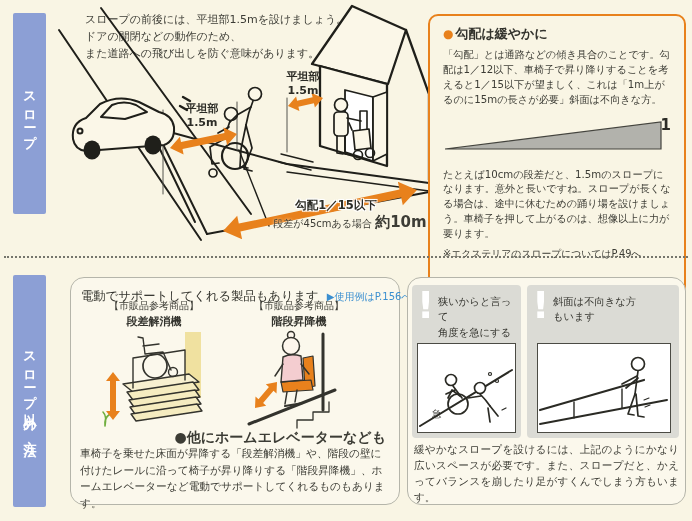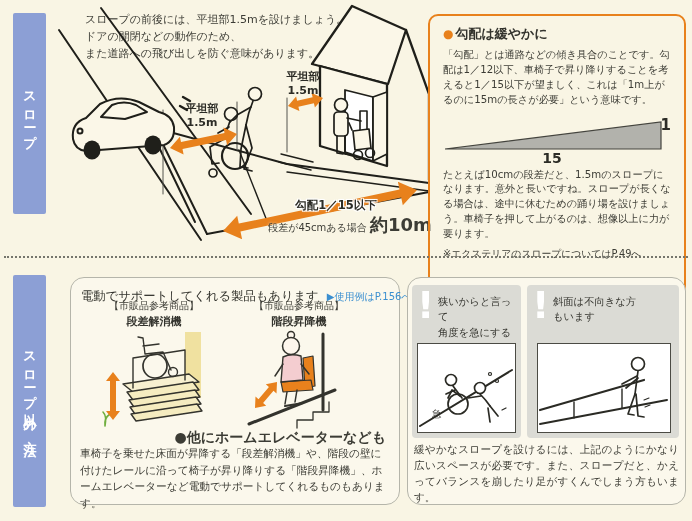--- a/index.html
+++ b/index.html
@@ -16,21 +16,21 @@
   .intro{position:absolute;left:85px;top:11px;font-size:11px;line-height:1.55;color:#3c3c35;}
 
   .illu-top{position:absolute;left:55px;top:2px;width:375px;height:250px;}
   .illu-top svg{position:absolute;left:0;top:0;}
 
   .flat-label{position:absolute;width:64px;text-align:center;font-weight:bold;font-size:11px;line-height:1.25;color:#2c2c26;}
   .slope-label{position:absolute;left:196px;top:196px;width:170px;text-align:center;font-weight:bold;font-size:11.5px;color:#2c2c26;
     text-shadow:-1px -1px 0 #fff,1px -1px 0 #fff,-1px 1px 0 #fff,1px 1px 0 #fff,0 0 3px #fff;}
   .slope-case{position:absolute;left:210px;top:211px;width:170px;text-align:center;font-size:10px;color:#3c3c35;
     text-shadow:0 0 3px #f9f5e4;}
-  .slope-case b{font-size:18px;}
+  .slope-case b{font-size:15px;}
   .slope-note{position:absolute;left:210px;top:227px;width:170px;text-align:center;font-size:9px;color:#4a4a42;}
 
   
   .gradient-box{position:absolute;left:428px;top:14px;width:258px;height:282px;border:2px solid #e8811c;
     border-radius:10px;box-sizing:border-box;padding:9px 13px 0 13px;}
   .gb-title{font-size:13px;font-weight:bold;color:#33332d;margin-bottom:5px;}
   .gb-title .bullet{color:#e8811c;font-size:12px;margin-right:2px;}
   .gb-para{font-size:10.2px;line-height:1.46;color:#3c3c35;}
   .gb-diagram{position:relative;height:54px;margin-top:6px;}
   .gb-diagram svg{position:absolute;left:0;top:2px;}
@@ -148,27 +148,26 @@
     <div class="flat-label ml" style="left:115px;top:100px;">平坦部
 1.5m</div>
     <div class="flat-label ml" style="left:216px;top:68px;">平坦部
 1.5m</div>
     <div class="slope-label">勾配1／15以下</div>
     <div class="slope-case"><span>段差が45cmある場合 </span><b>約10m</b></div>
   </div>
 
   <div class="gradient-box">
     <div class="gb-title"><span class="bullet">●</span><span>勾配は緩やかに</span></div>
-    <div class="gb-para">「勾配」とは通路などの傾き具合のことです。勾配は1／12以下、車椅子で昇り降りすることを考えると1／15以下が望ましく、これは「1m上がるのに15mの長さが必要」という意味です。</div>
+    <div class="gb-para">「勾配」とは通路などの傾き具合のことです。勾配は1／12以下、車椅子で昇り降りすることを考えると1／15以下が望ましく、これは「1m上がるのに15mの長さが必要」斜面は不向きな方。</div>
     <div class="gb-diagram">
       <svg viewBox="0 0 224 36" width="224" height="36">
         <polygon points="2,33 218,33 218,6" fill="#b2b2ac" stroke="#44443e" stroke-width="1.2"></polygon>
       </svg>
       <div class="gb-one">1</div>
-      <div class="gb-fifteen">15</div>
     </div>
     <div class="gb-para">たとえば10cmの段差だと、1.5mのスロープになります。意外と長いですね。スロープが長くなる場合は、途中に休むための踊り場を設けましょう。車椅子を押して上がるのは、想像以上に力が要ります。</div>
     <div class="gb-note">※エクステリアのスロープについてはP.49へ</div>
   </div>
 
   <div class="dotted-sep"></div>
 
   <div class="side-tab" style="top:275px;height:232px;">
     <span>スロープ以外の方法</span>
   </div>

